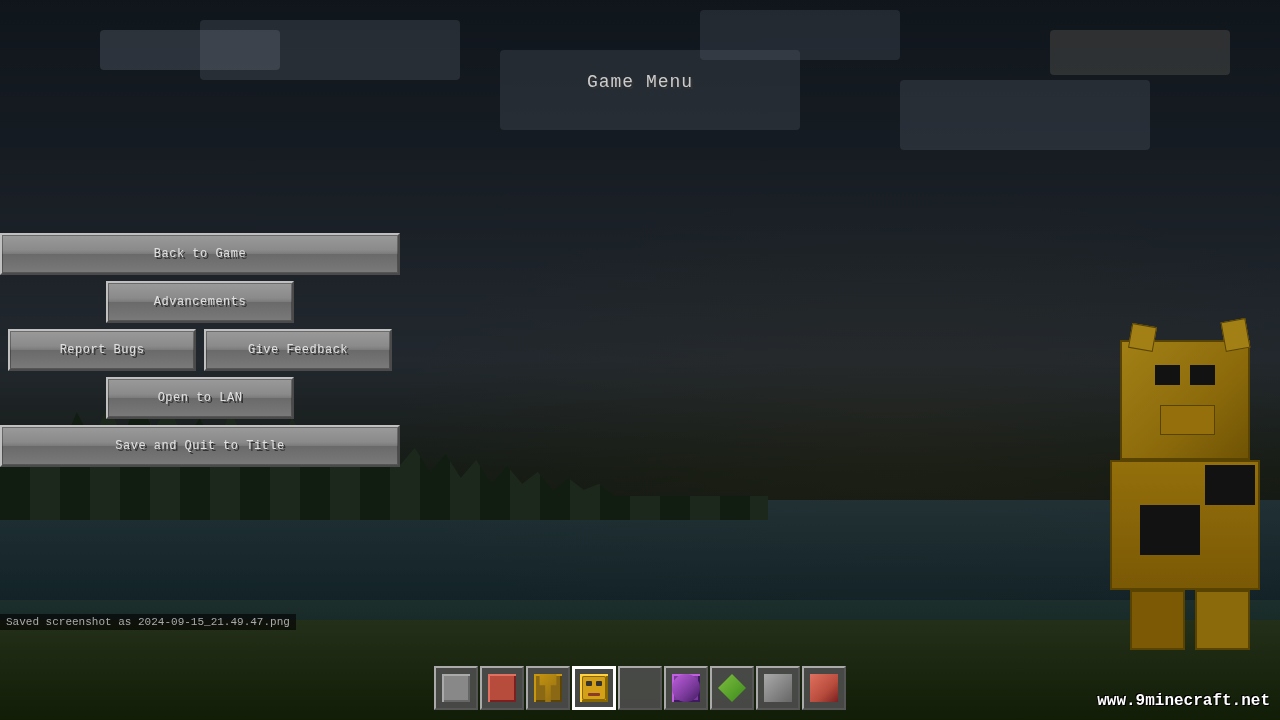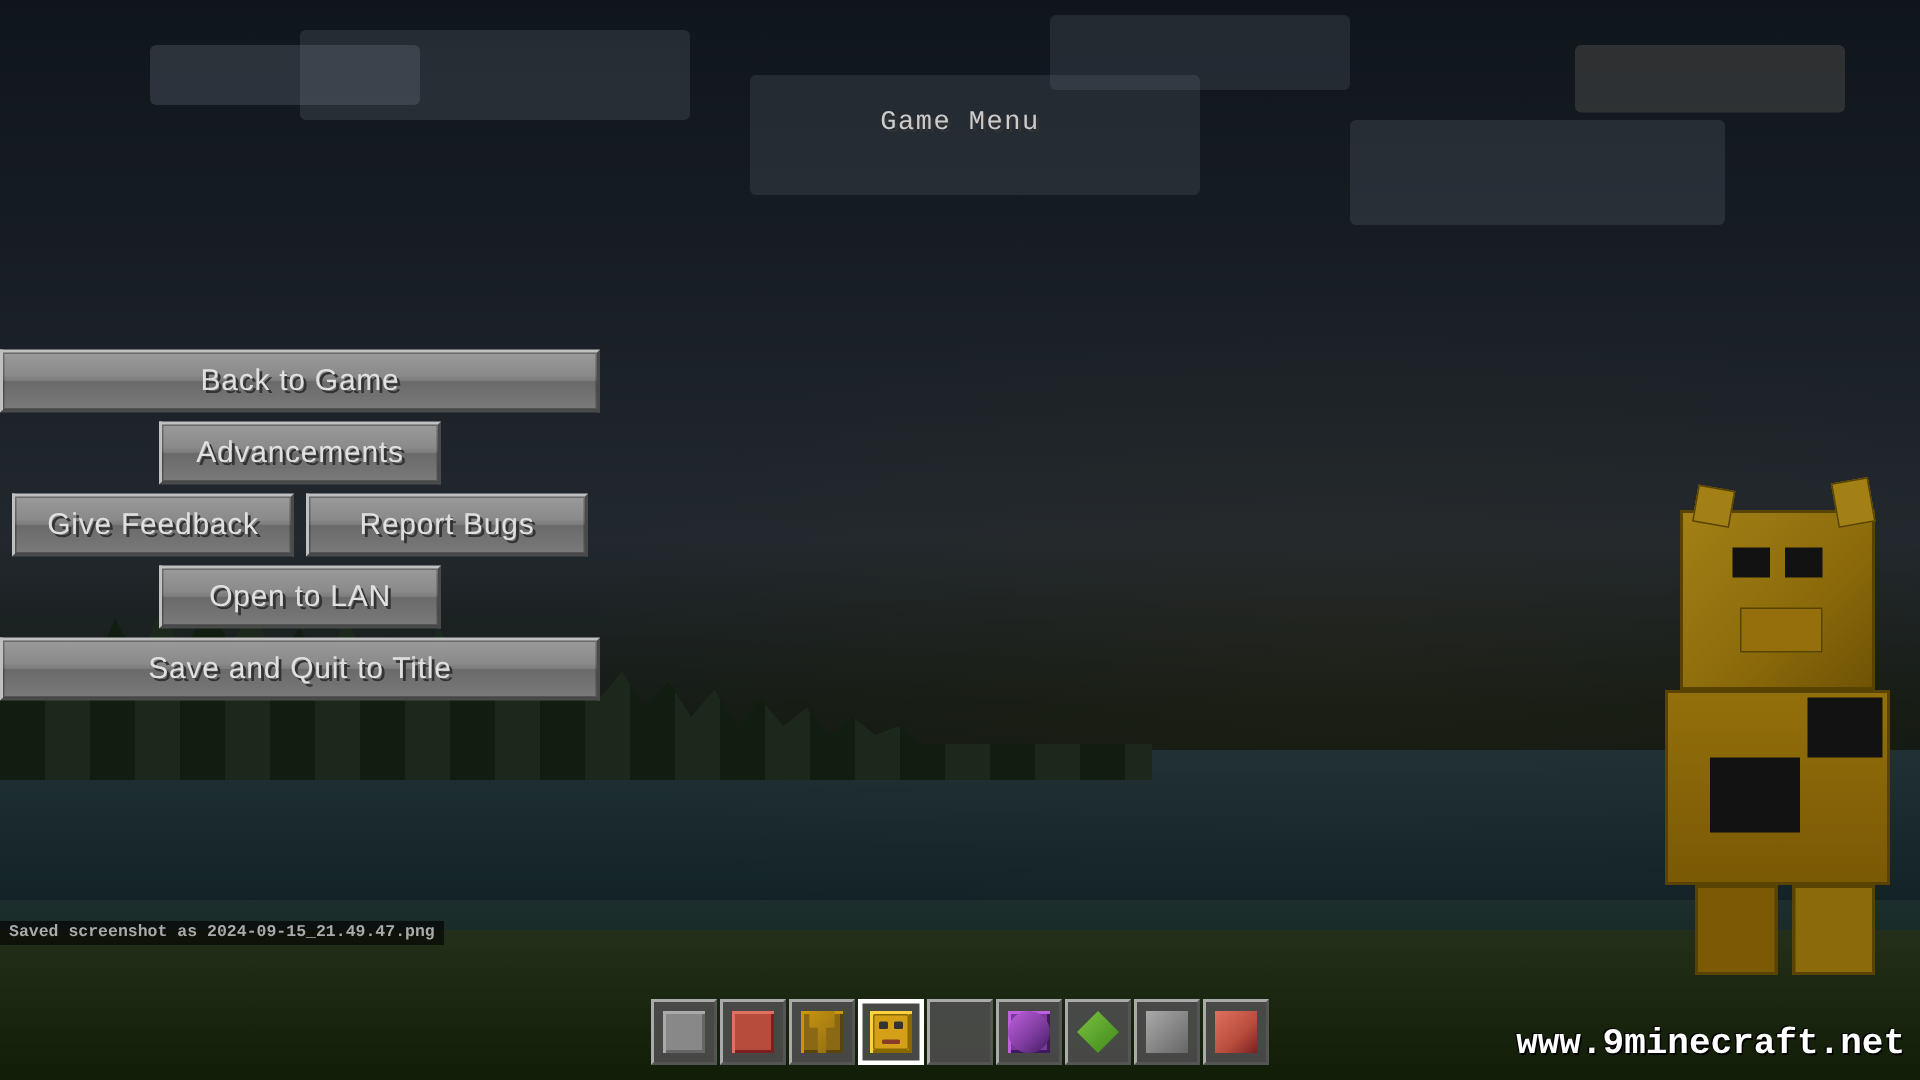--- a/index.html
+++ b/index.html
@@ -118,22 +118,22 @@
       gap: 6px;
       margin-top: -20px;
     }
 
     .mc-button {
       display: flex;
       align-items: center;
       justify-content: center;
       cursor: pointer;
       border: none;
-      font-family: Liberation Sans, sans-serif;
-      font-size: 20px;
+      font-family: Liberation Mono, monospace;
+      font-size: 12px;
       letter-spacing: 0.5px;
       color: #e0e0e0;
       text-shadow: 2px 2px 0px #333333;
       position: relative;
       transition: filter 0.05s;
       
       
       background: linear-gradient(180deg, 
         #9a9a9a 0%, 
         #8a8a8a 40%, 
@@ -168,31 +168,30 @@
     .screenshot-notice {
       position: absolute;
       bottom: 90px;
       left: 0;
       background: rgba(0,0,0,0.6);
       color: #aaaaaa;
       font-family: 'Courier New', monospace;
       font-size: 11px;
       padding: 2px 6px;
       max-width: 500px;
-      font-weight: bold;
     }
 
     
     .watermark {
       position: absolute;
       bottom: 10px;
       right: 10px;
       color: #ff3333;
       font-family: 'Courier New', monospace;
-      font-size: 24px;
+      font-size: 16px;
       font-weight: bold;
       text-shadow: 1px 1px 0px #000, -1px -1px 0px #000;
     }
 
     .watermark span {
       color: #ffffff;
     }
 
     
     .hotbar {
@@ -322,22 +321,22 @@
 
   <div class="buttons-wrapper">
 
     <button class="mc-button wide">Back to Game</button>
 
     <div class="button-row">
       <button class="mc-button half">Advancements</button>
     </div>
 
     <div class="button-row">
+      <button class="mc-button half">Report Bugs</button>
       <button class="mc-button half">Give Feedback</button>
-      <button class="mc-button half">Report Bugs</button>
     </div>
 
     <div class="button-row">
       <button class="mc-button half">Open to LAN</button>
     </div>
 
     <button class="mc-button wide">Save and Quit to Title</button>
 
   </div>
 </div>

